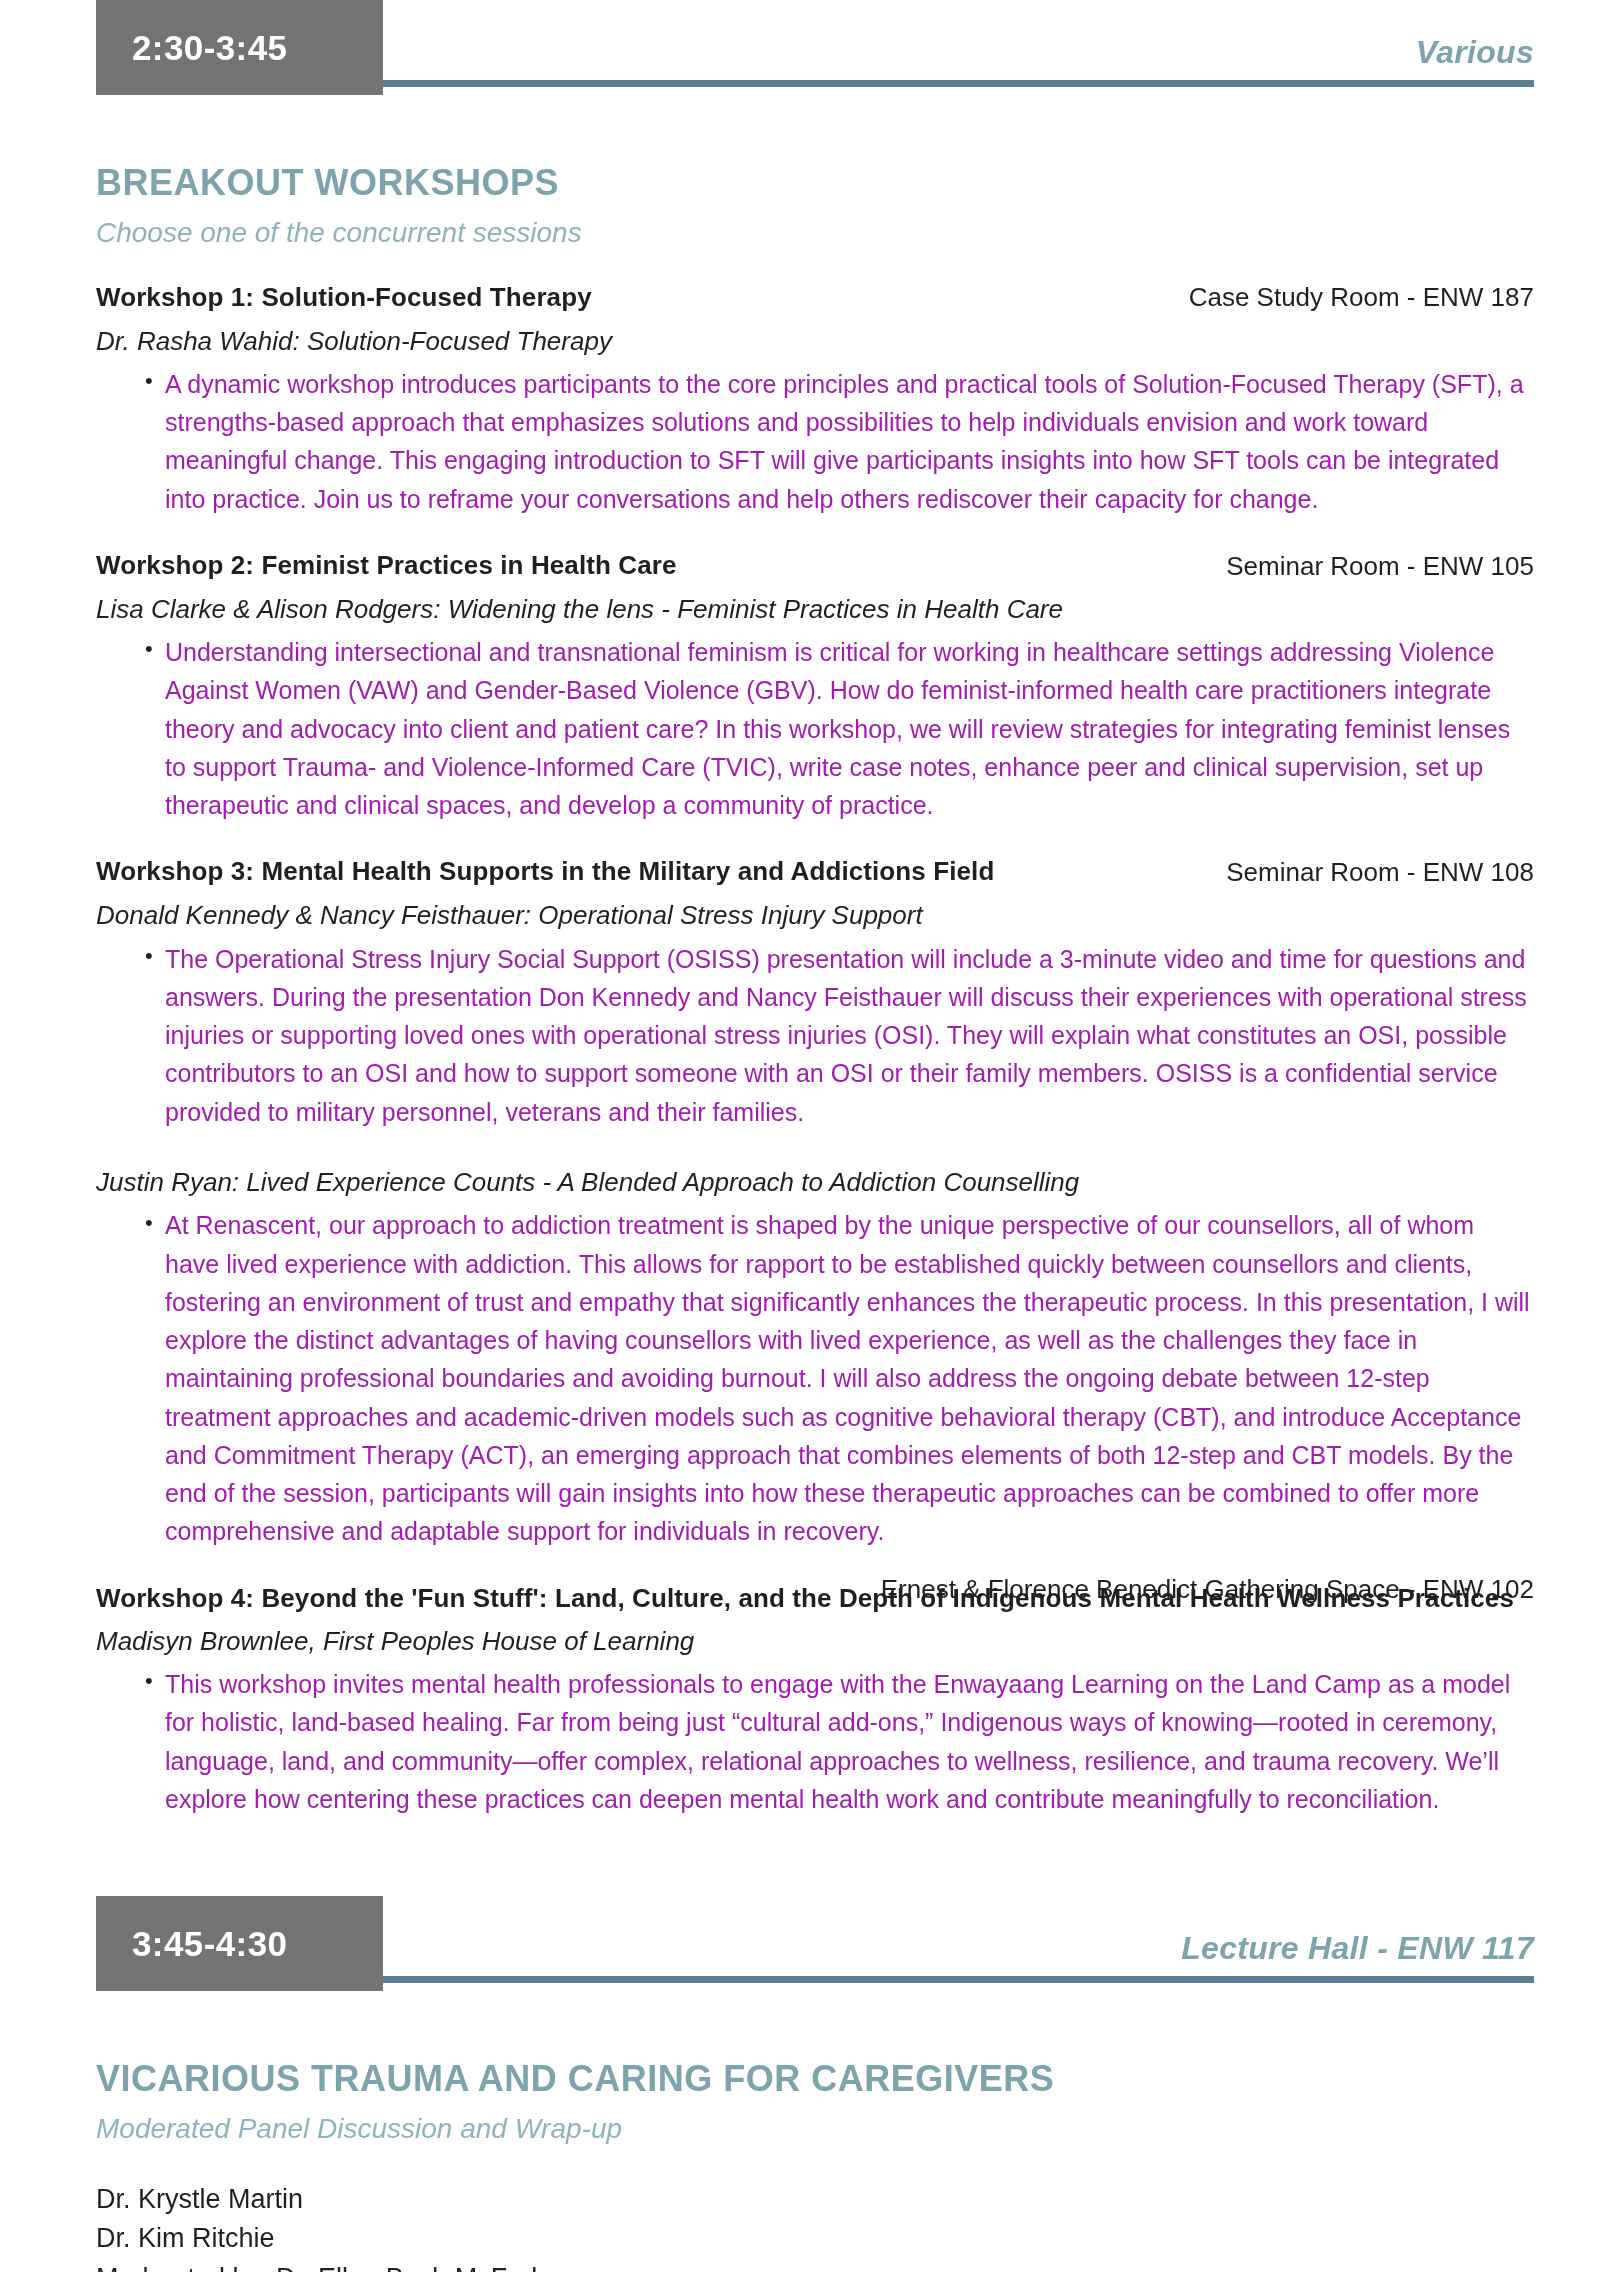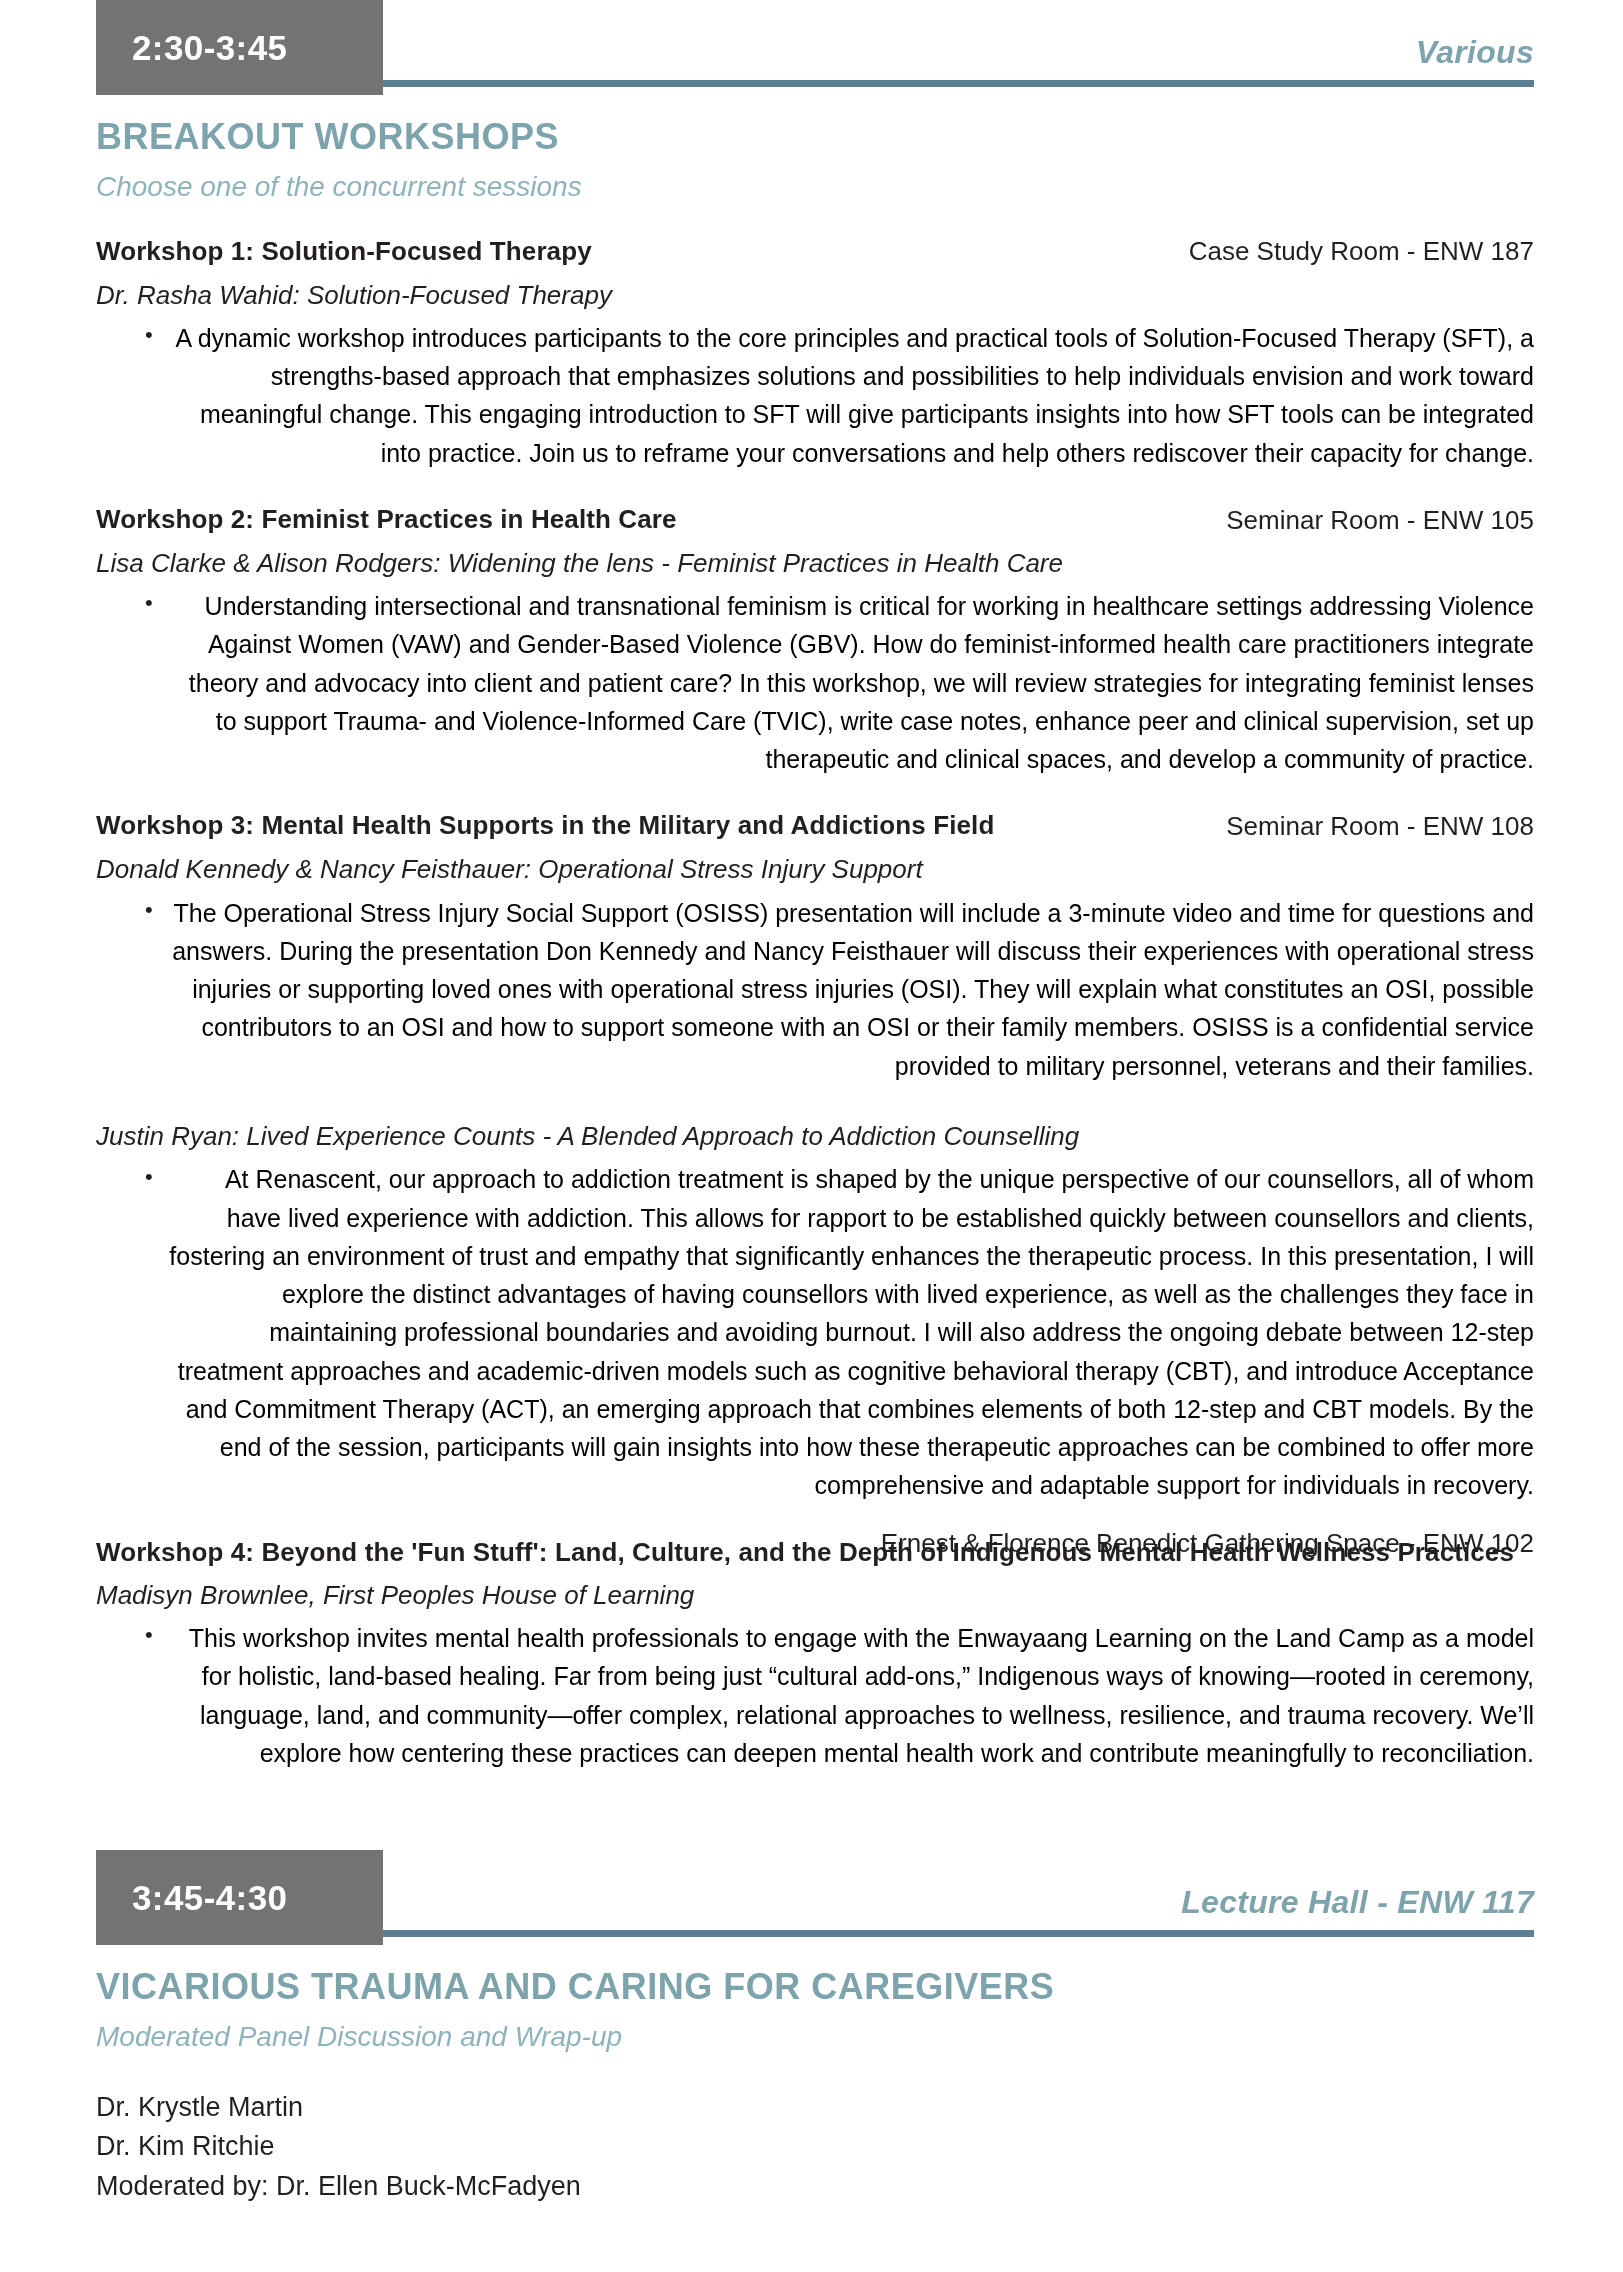--- a/index.html
+++ b/index.html
@@ -70,21 +70,21 @@
 
   
   .section {
     margin: 0 89px 0 96px;
   }
   .section-title {
     color: #7da3ad;
     font-size: 36px;
     font-weight: bold;
     letter-spacing: 0.5px;
-    margin-top: 22px;
+    margin-top: 68px;
     line-height: 1.1;
   }
   .section-subtitle {
     color: #8fb3bb;
     font-size: 28px;
     font-style: italic;
     margin-top: 13.5px;
     line-height: 1.2;
   }
 
@@ -138,24 +138,23 @@
 
   ul.bullets {
     margin: 6.8px 0 0 0;
     padding: 0 0 0 49px;
     list-style: none;
   }
   ul.bullets li {
     position: relative;
     font-size: 25px;
     line-height: 1.53;
-    color: #000000;
+    color: #a21caf;
     padding-left: 20px;
     margin: 0;
-    text-align: right;
   }
   ul.bullets li::before {
     content: "•";
     position: absolute;
     left: 0;
     top: -0.8px;
     font-size: 22px;
     color: #231f20;
   }
 

